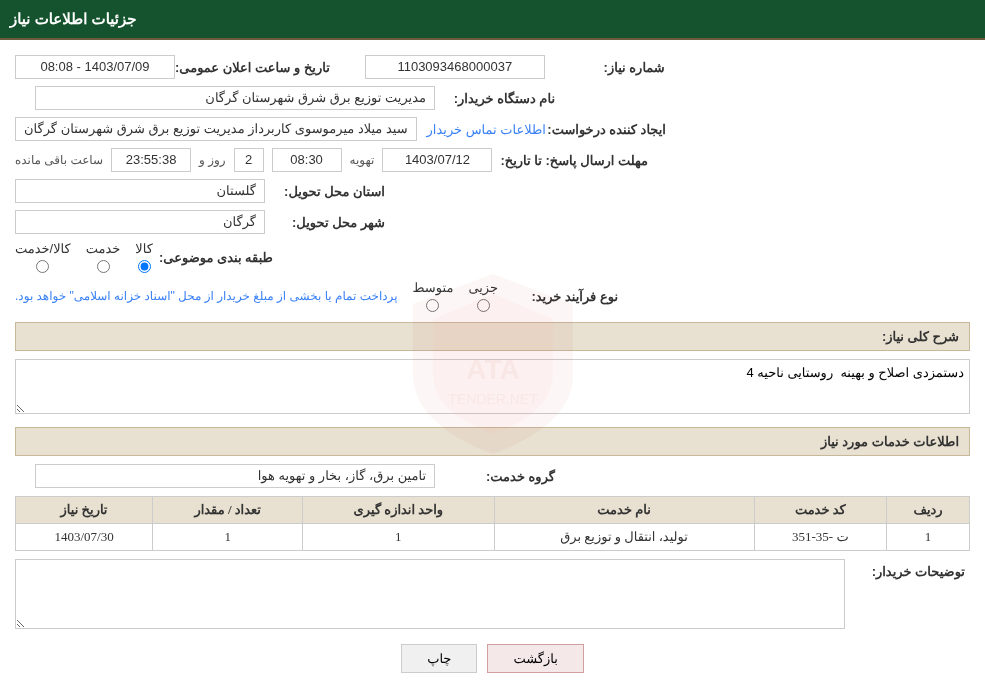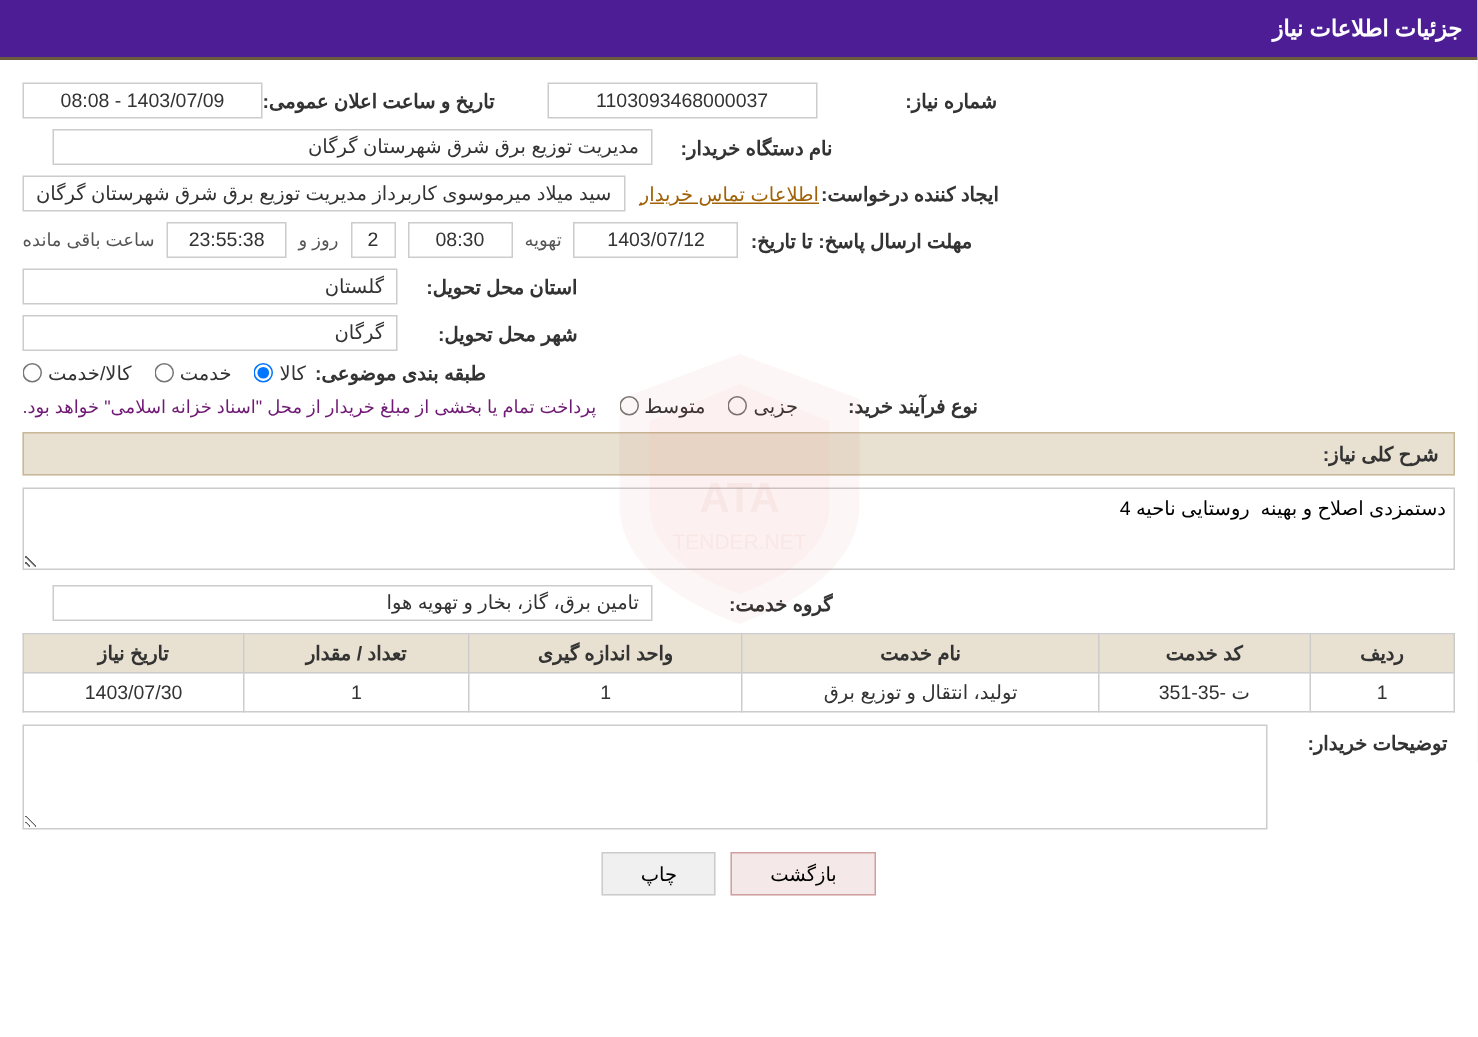--- a/index.html
+++ b/index.html
@@ -10,23 +10,23 @@
       direction: rtl;
       color: #333;
     }
     .page-wrapper {
       max-width: 985px;
       margin: 0 auto;
       background: #fff;
       min-height: 691px;
     }
     .header-bar {
-      background: #4c1d95;
+      background: #14532d;
       color: #fff;
-      text-align: right;
+      text-align: left;
       padding: 10px;
       font-size: 15px;
       font-weight: bold;
       border-bottom: 2px solid #6b5a3e;
     }
     .content-area {
       padding: 15px;
     }
     .section-title {
       background: #e8e0d0;
@@ -67,54 +67,54 @@
       min-width: 250px;
     }
     .date-box {
       border: 1px solid #ccc;
       background: #fff;
       padding: 3px 8px;
       min-height: 24px;
       text-align: center;
     }
     .link-text {
-      color: #a16207;
+      color: #3b82f6;
       cursor: pointer;
-      text-decoration: underline;
     }
     .radio-group {
       display: flex;
       align-items: center;
       gap: 15px;
       direction: rtl;
     }
     .radio-item {
       display: flex;
       align-items: center;
       gap: 4px;
+      flex-direction: column;
     }
     .radio-item input[type=radio] {
       margin: 0;
     }
     .purchase-type-row {
       display: flex;
       align-items: center;
       margin-bottom: 7px;
       justify-content: flex-end;
     }
     .purchase-type-label {
       font-weight: bold;
       margin-right: 5px;
       white-space: nowrap;
       color: #333;
       min-width: 120px;
       text-align: right;
     }
     .purchase-note {
-      color: #701a75;
+      color: #3b82f6;
       font-size: 12px;
       flex: 1;
       text-align: right;
     }
     .description-box {
       border: 1px solid #ccc;
       background: #fff;
       min-height: 60px;
       padding: 5px;
       text-align: right;
@@ -130,22 +130,23 @@
       flex: 1;
     }
     .services-table {
       width: 100%;
       border-collapse: collapse;
       margin-top: 8px;
       margin-bottom: 8px;
     }
     .services-table th, .services-table td {
       border: 1px solid #ccc;
-      padding: 5px 19px;
+      padding: 5px 8px;
       text-align: center;
+      font-family: Liberation Serif, serif;
     }
     .services-table th {
       background: #e8e0d0;
       font-weight: bold;
     }
     .services-table td {
       background: #fff;
     }
     .buyer-notes-row {
       display: flex;
@@ -310,20 +311,23 @@
     <div class="section-title">
       <span>شرح کلی نیاز:</span>
     </div>
 
     <div class="description-row">
       <div class="description-content">
         <textarea class="description-box" style="width: 100%; min-height: 55px; font-family: Tahoma, Arial, sans-serif; font-size: 13px; direction: rtl; resize: vertical;">دستمزدی اصلاح و بهینه  روستایی ناحیه 4</textarea>
       </div>
     </div>
 
+    <div class="section-title">
+      <span>اطلاعات خدمات مورد نیاز</span>
+    </div>
 
     <div class="info-row">
       <span class="label">گروه خدمت:</span>
       <div class="value-box wide">تامین برق، گاز، بخار و تهویه هوا</div>
     </div>
 
     <table class="services-table">
       <thead>
         <tr>
           <th>ردیف</th>

